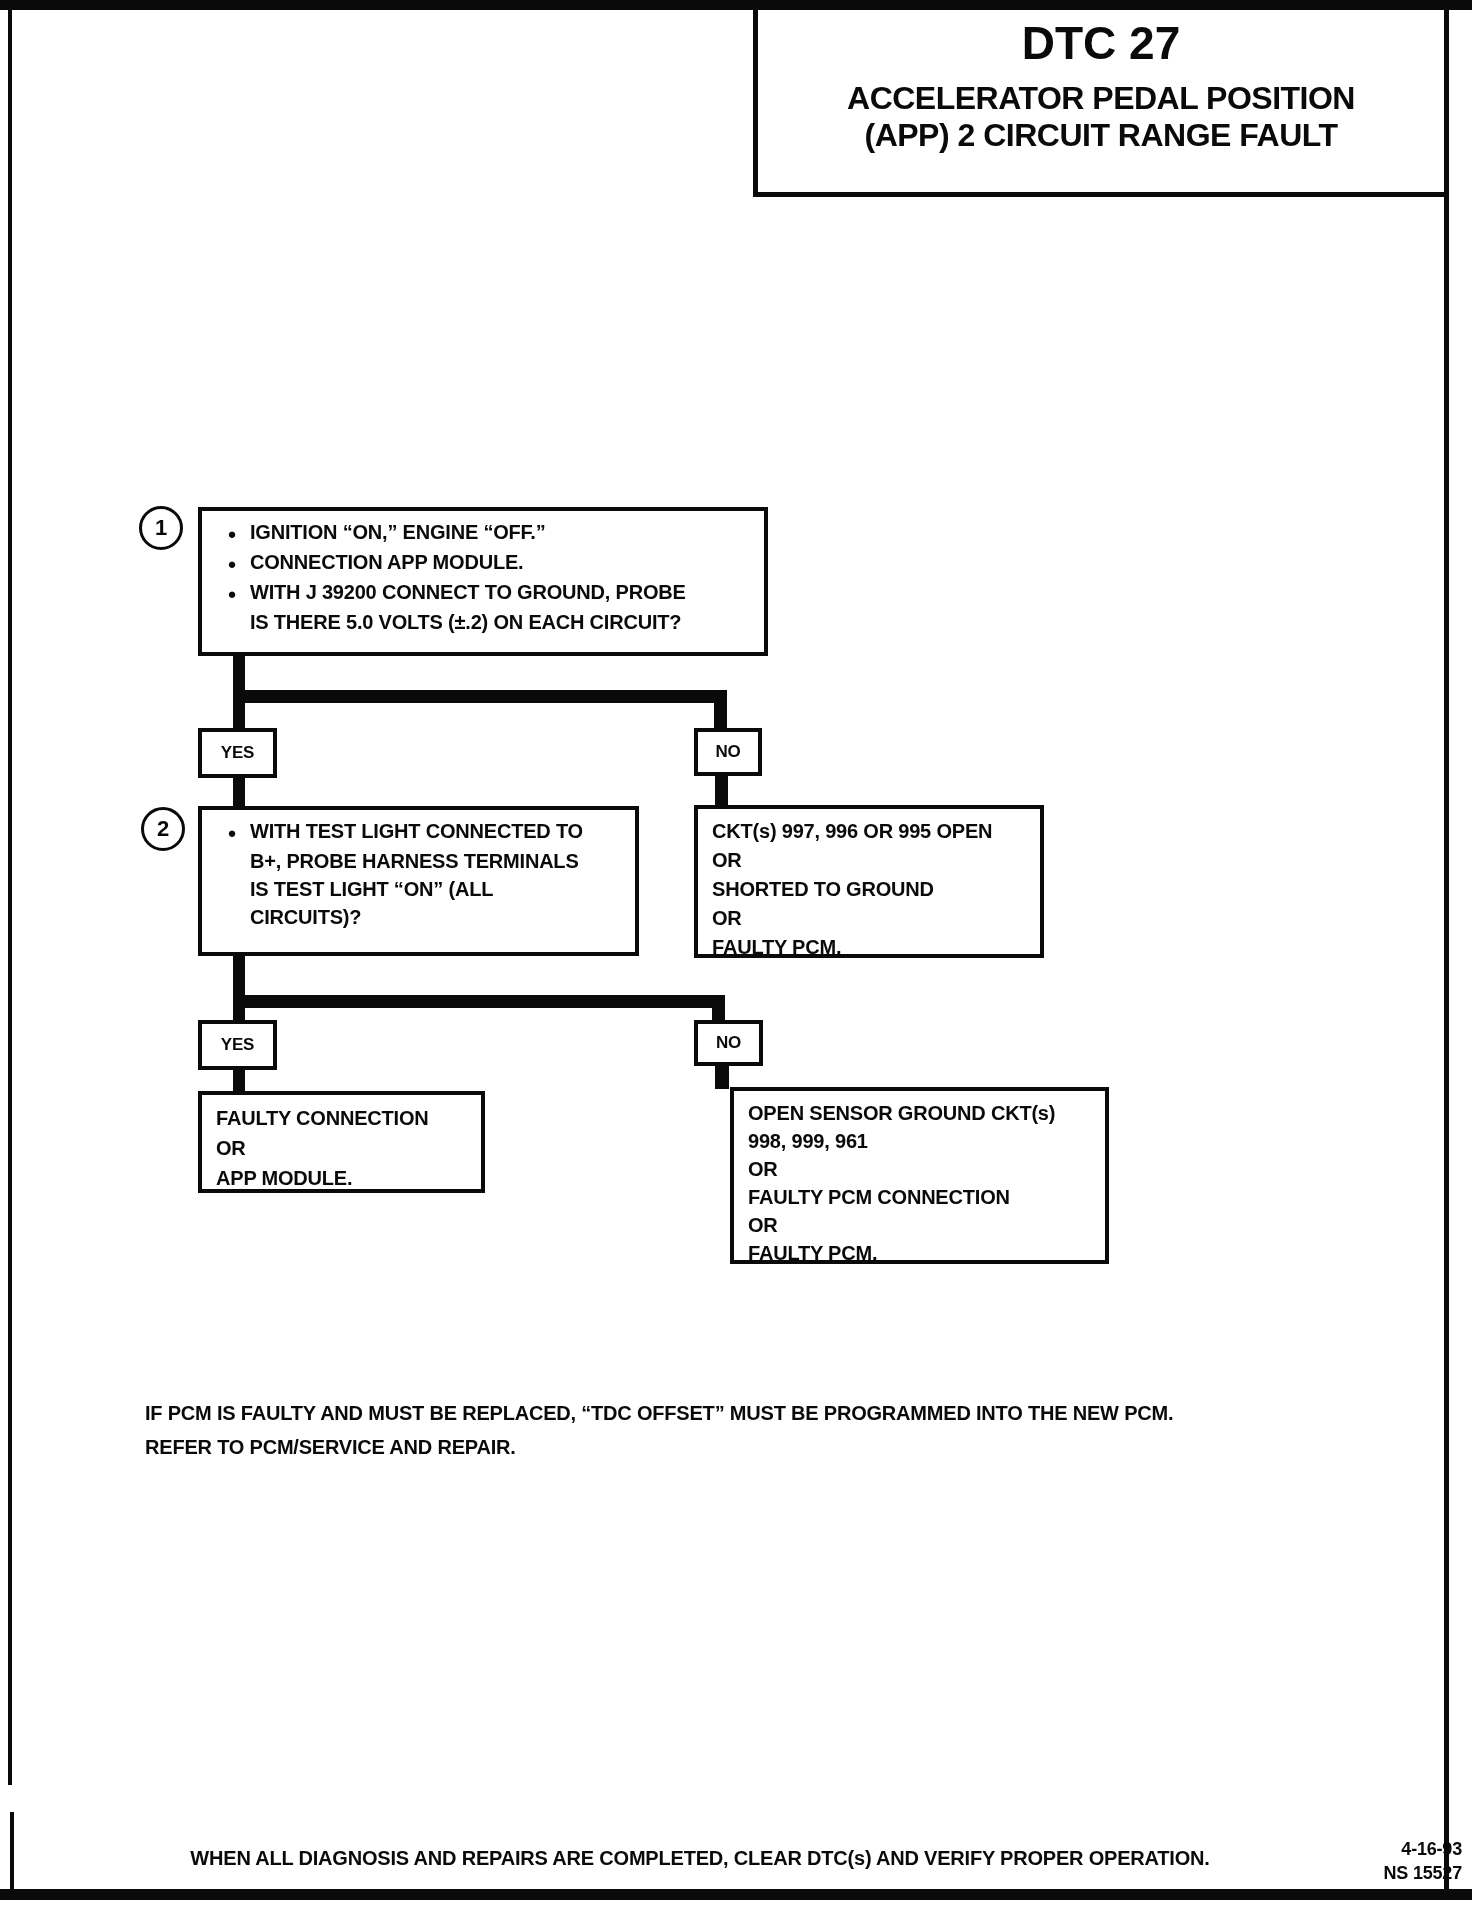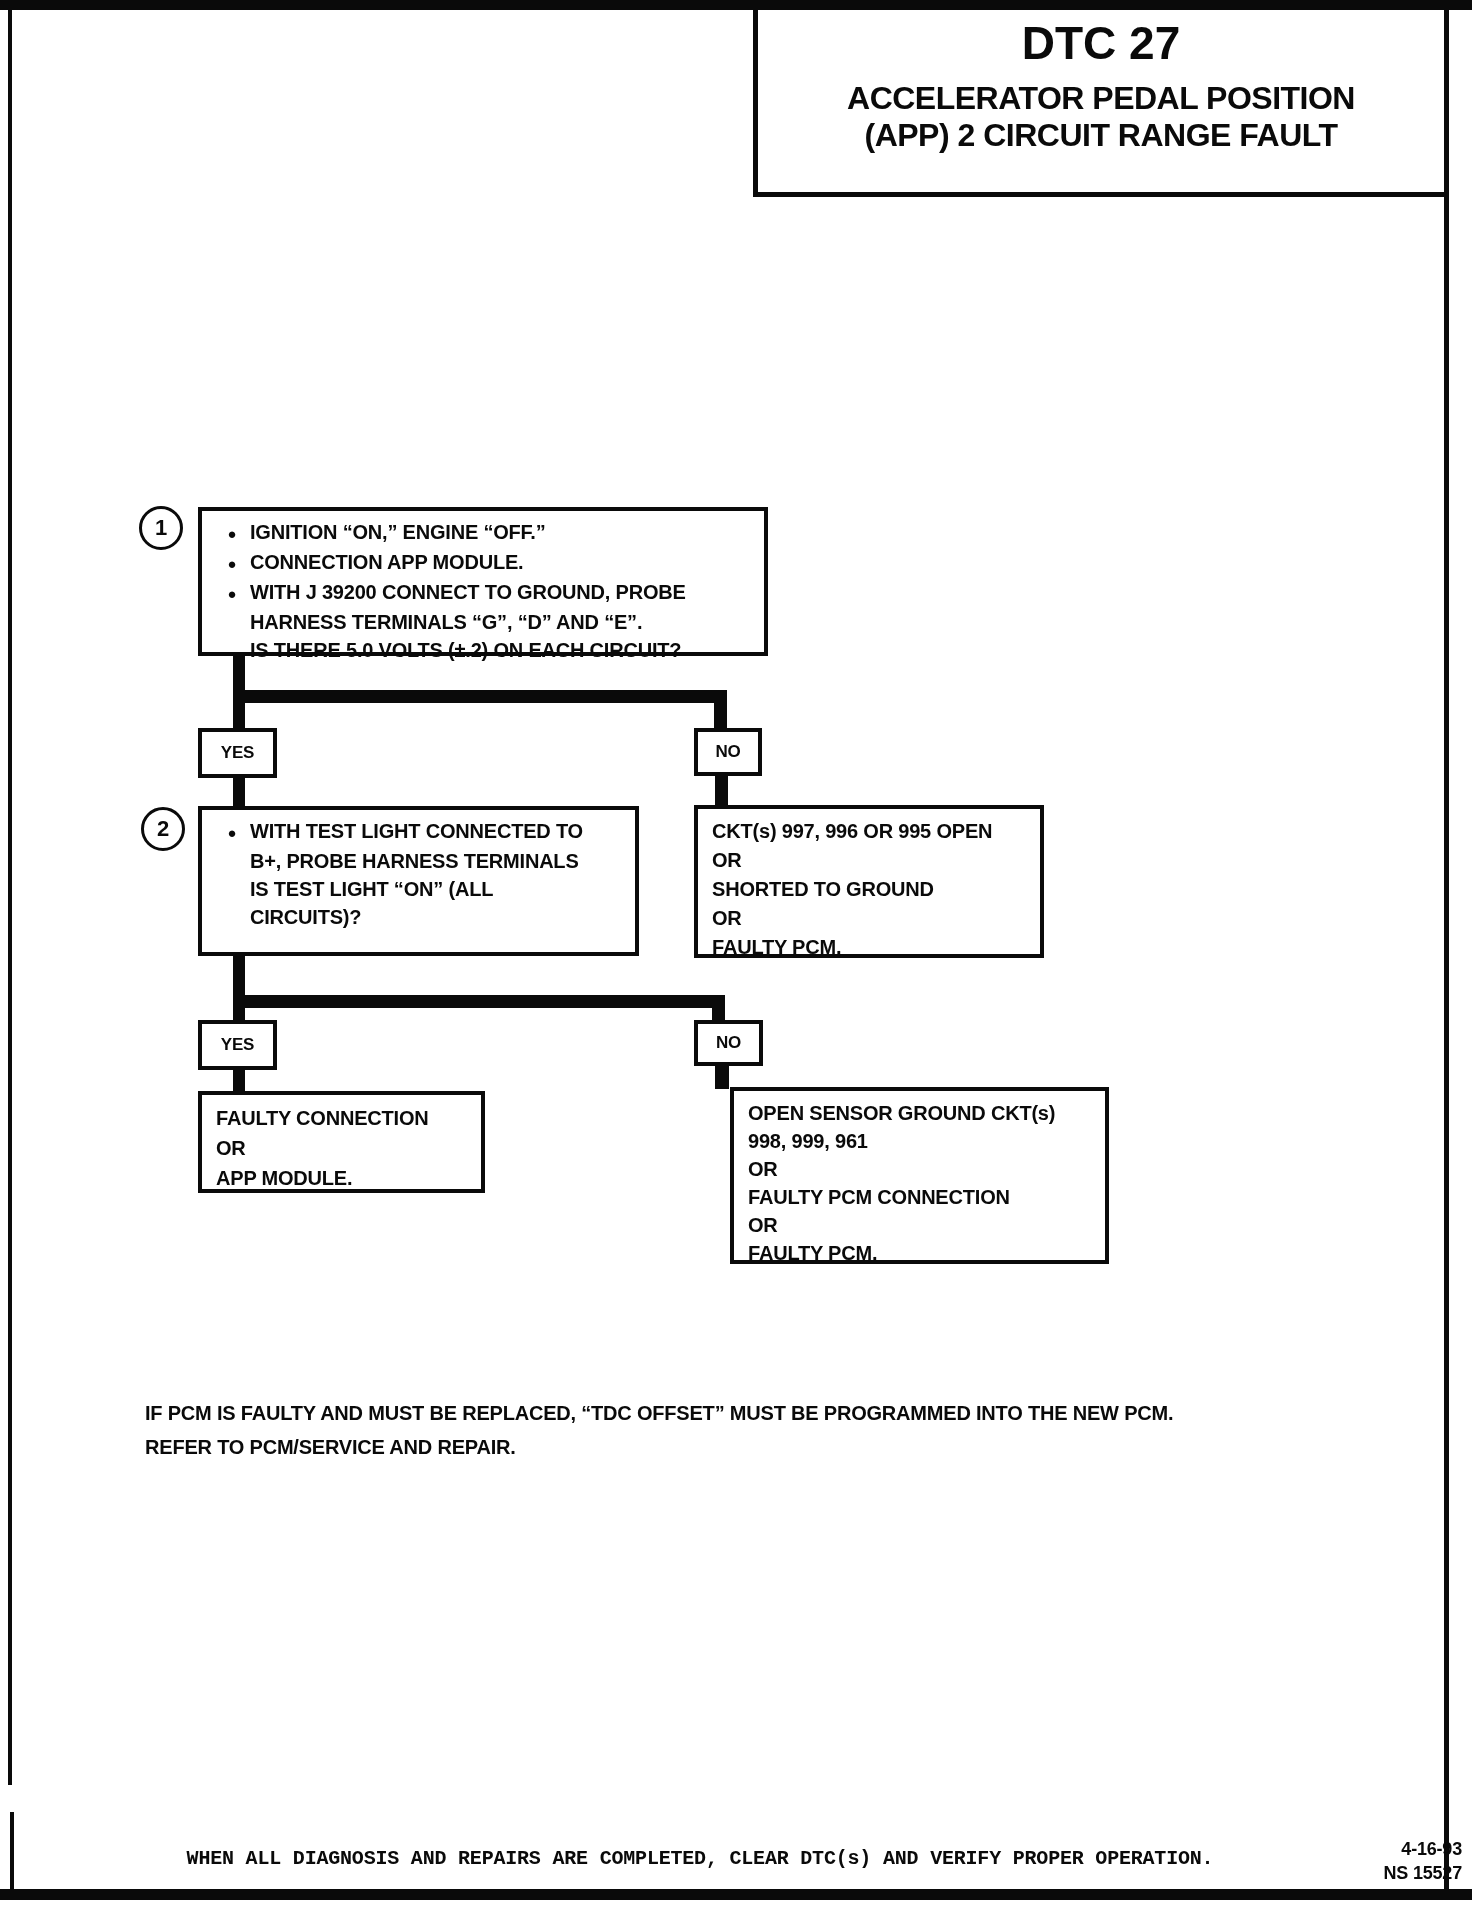--- a/index.html
+++ b/index.html
@@ -29,21 +29,21 @@
     display:flex; align-items:center; justify-content:center;
   }
   .circle {
     box-sizing:border-box; border:3px solid var(--ink); border-radius:50%;
     width:44px; height:44px; text-align:center; line-height:38px;
     font-size:22px; background:var(--paper);
   }
   .title { font-size:46px; text-align:center; letter-spacing:0px; }
   .subtitle { font-size:32px; line-height:37px; text-align:center; letter-spacing:-0.5px; }
   .note { font-size:20px; line-height:34px; }
-  .footer { font-size:20px; text-align:center;font-family:Liberation Mono, monospace; }
+  .footer { font-size:20px; text-align:center; }
   .docref { font-size:18px; line-height:24px; text-align:right; }
 </style>
 </head>
 <body>
 
 <div class="page">
 
   <div class="abs ink" style="left:0;top:4;width:1472px;height:10px"></div>
   <div class="abs ink" style="left:8;top:10px;width:4px;height:1775px;left:8px"></div>
   <div class="abs ink" style="left:10px;top:1812px;width:4px;height:80px"></div>
@@ -65,24 +65,20 @@
           <span class="bullet">●</span>
           <span>IGNITION “ON,” ENGINE “OFF.”</span>
         </div>
         <div class="tline">
           <span class="bullet">●</span>
           <span>CONNECTION APP MODULE.</span>
         </div>
         <div class="tline">
           <span class="bullet">●</span>
           <span>WITH J 39200 CONNECT TO GROUND, PROBE</span>
-        </div>
-        <div class="tline">
-          <span class="bullet"></span>
-          <span>HARNESS TERMINALS “G”, “D” AND “E”.</span>
         </div>
         <div class="tline">
           <span class="bullet"></span>
           <span>IS THERE 5.0 VOLTS (±.2) ON EACH CIRCUIT?</span>
         </div>
       </div>
   </div>
 
   <div class="abs ink" style="left:233px;top:653px;width:12px;height:78px"></div>
   <div class="abs ink" style="left:233px;top:690px;width:494px;height:13px"></div>

